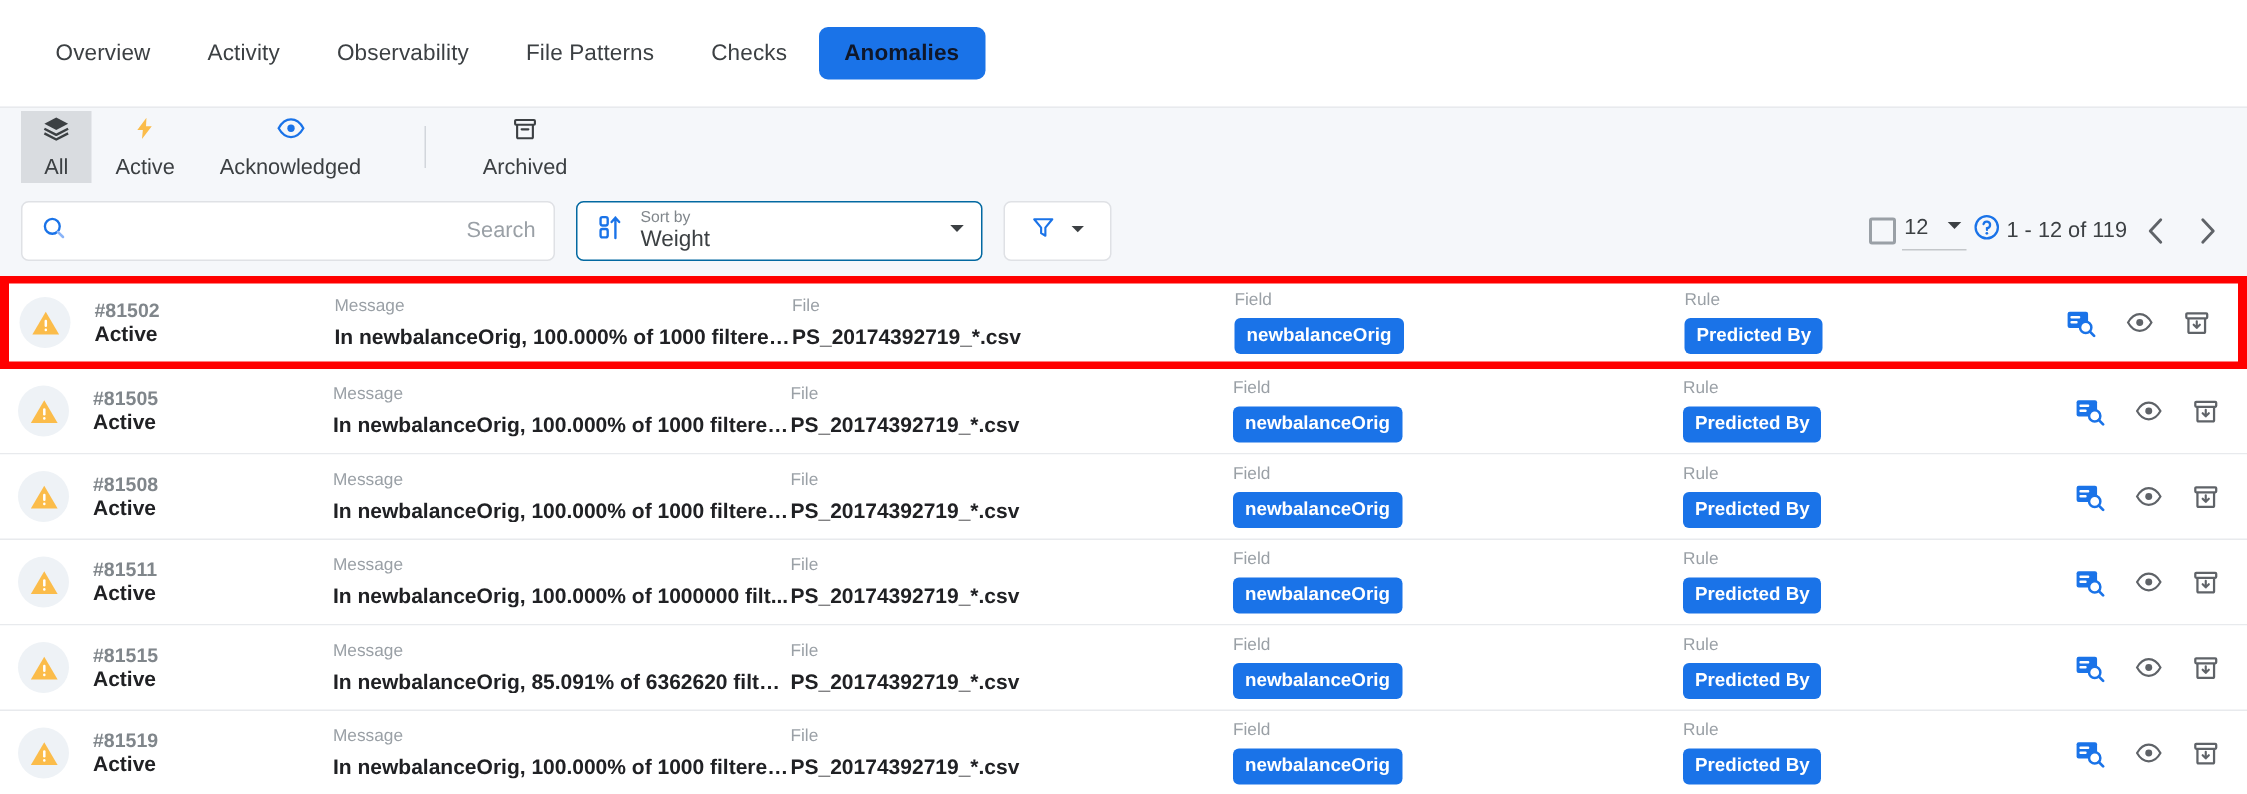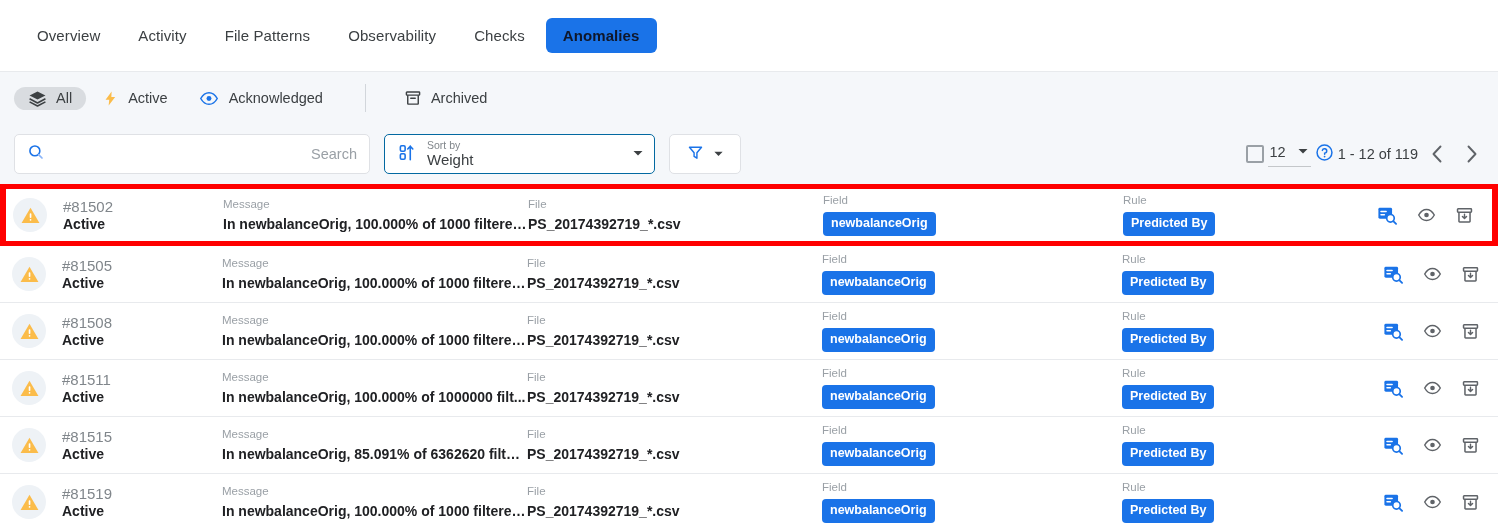--- a/index.html
+++ b/index.html
@@ -42,25 +42,26 @@
     padding-left: 14px;
     background: #f5f7fa;
     border-top: 1px solid #e8eaed;
     gap: 2px;
   }
   .stchip {
     display: flex;
     align-items: center;
     gap: 9px;
     padding: 2px 14px;
-    border-radius: 16px;
+    border-radius: 0;
     font-size: 14.5px;
     color: #3c4043;
     cursor: pointer;
     white-space: nowrap;
+    flex-direction: column;
   }
   .stchip.sel { background: #d9dce0; }
   .stdiv {
     width: 1px; height: 28px;
     background: #d2d6db;
     margin: 0 22px 0 26px;
   }
 
   
   .toolbar {
@@ -169,21 +170,21 @@
   }
   .cell .val {
     font-size: 14px;
     color: #202124;
     font-weight: bold;
     white-space: nowrap;
     overflow: hidden;
     text-overflow: ellipsis;
   }
   .cell .val.idnum {
-    font-size: 15px; color: #80868b; font-weight: normal;
+    font-size: 13px; color: #80868b; font-weight: bold;
   }
   .c-id   { width: 160px; flex: 0 0 160px; }
   .c-msg  { width: 305px; flex: 0 0 305px; }
   .c-file { width: 295px; flex: 0 0 295px; }
   .c-field{ width: 300px; flex: 0 0 300px; }
   .c-rule { width: 240px; flex: 0 0 240px; }
   .badge {
     display: inline-block;
     background: #1a73e8;
     color: #ffffff;
@@ -198,22 +199,22 @@
     margin-left: auto; padding-right: 18px;
   }
   .aicon { cursor: pointer; display: flex; }
 </style>
 </head>
 <body>
 
 <div class="navtabs">
     <div class="navtab">Overview</div>
     <div class="navtab">Activity</div>
+    <div class="navtab">Observability</div>
     <div class="navtab">File Patterns</div>
-    <div class="navtab">Observability</div>
     <div class="navtab">Checks</div>
     <div class="navtab active">Anomalies</div>
   </div>
 
 <div class="statusbar">
     <div class="stchip sel">
       <span style="display: flex;">
         <svg width="19" height="19" viewBox="0 0 24 24">
           <path d="M12 3 L22 8.2 L12 13.4 L2 8.2 Z" fill="#3c4043"></path>
           <path d="M2 12.4 L12 17.6 L22 12.4" fill="none" stroke="#3c4043" stroke-width="2" stroke-linejoin="round"></path>

